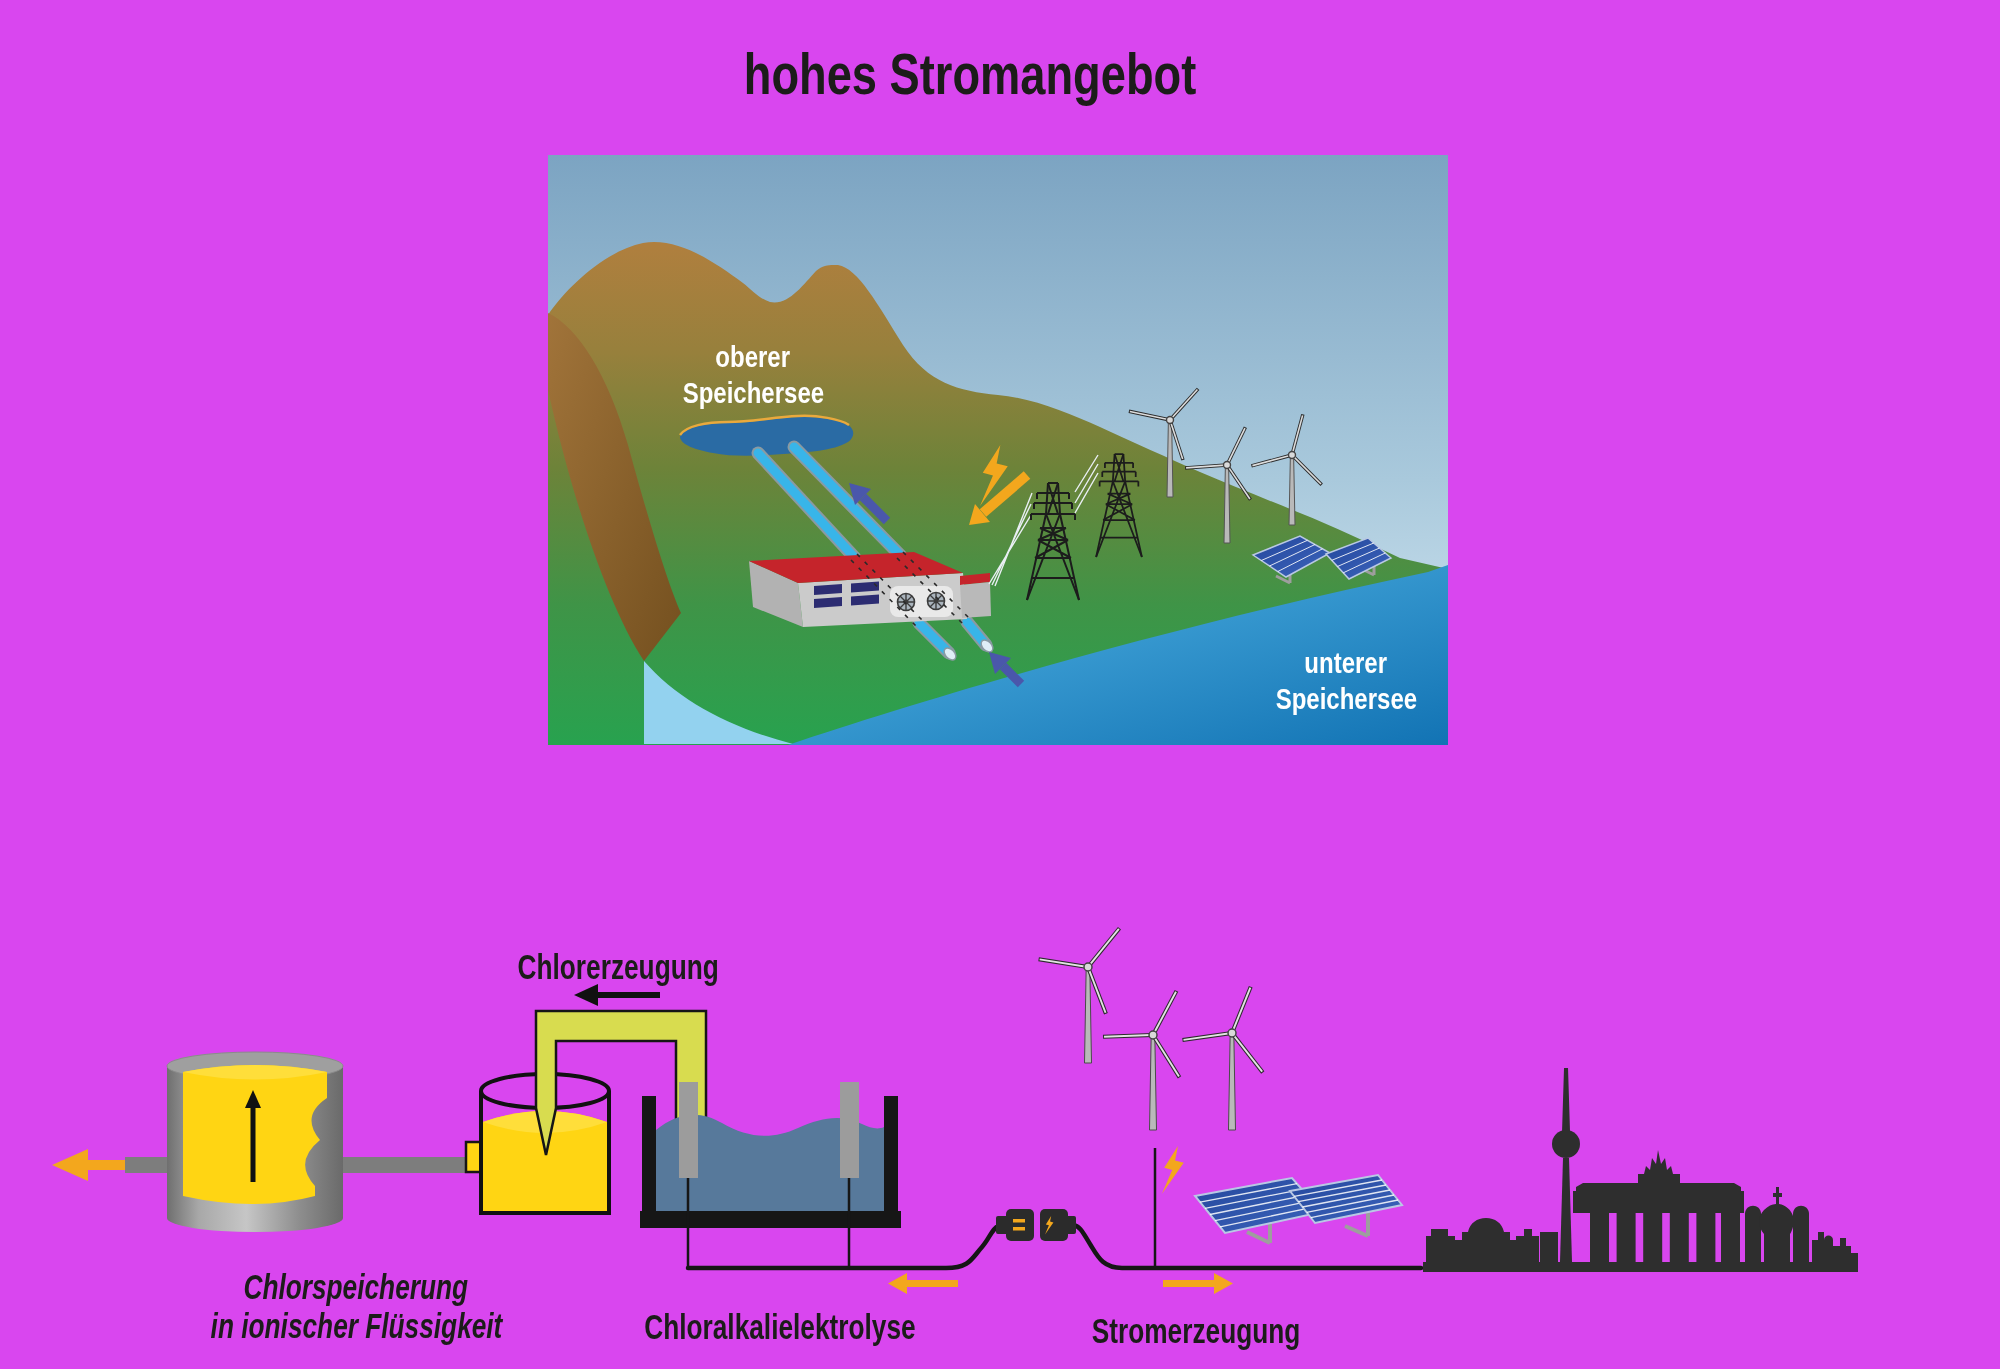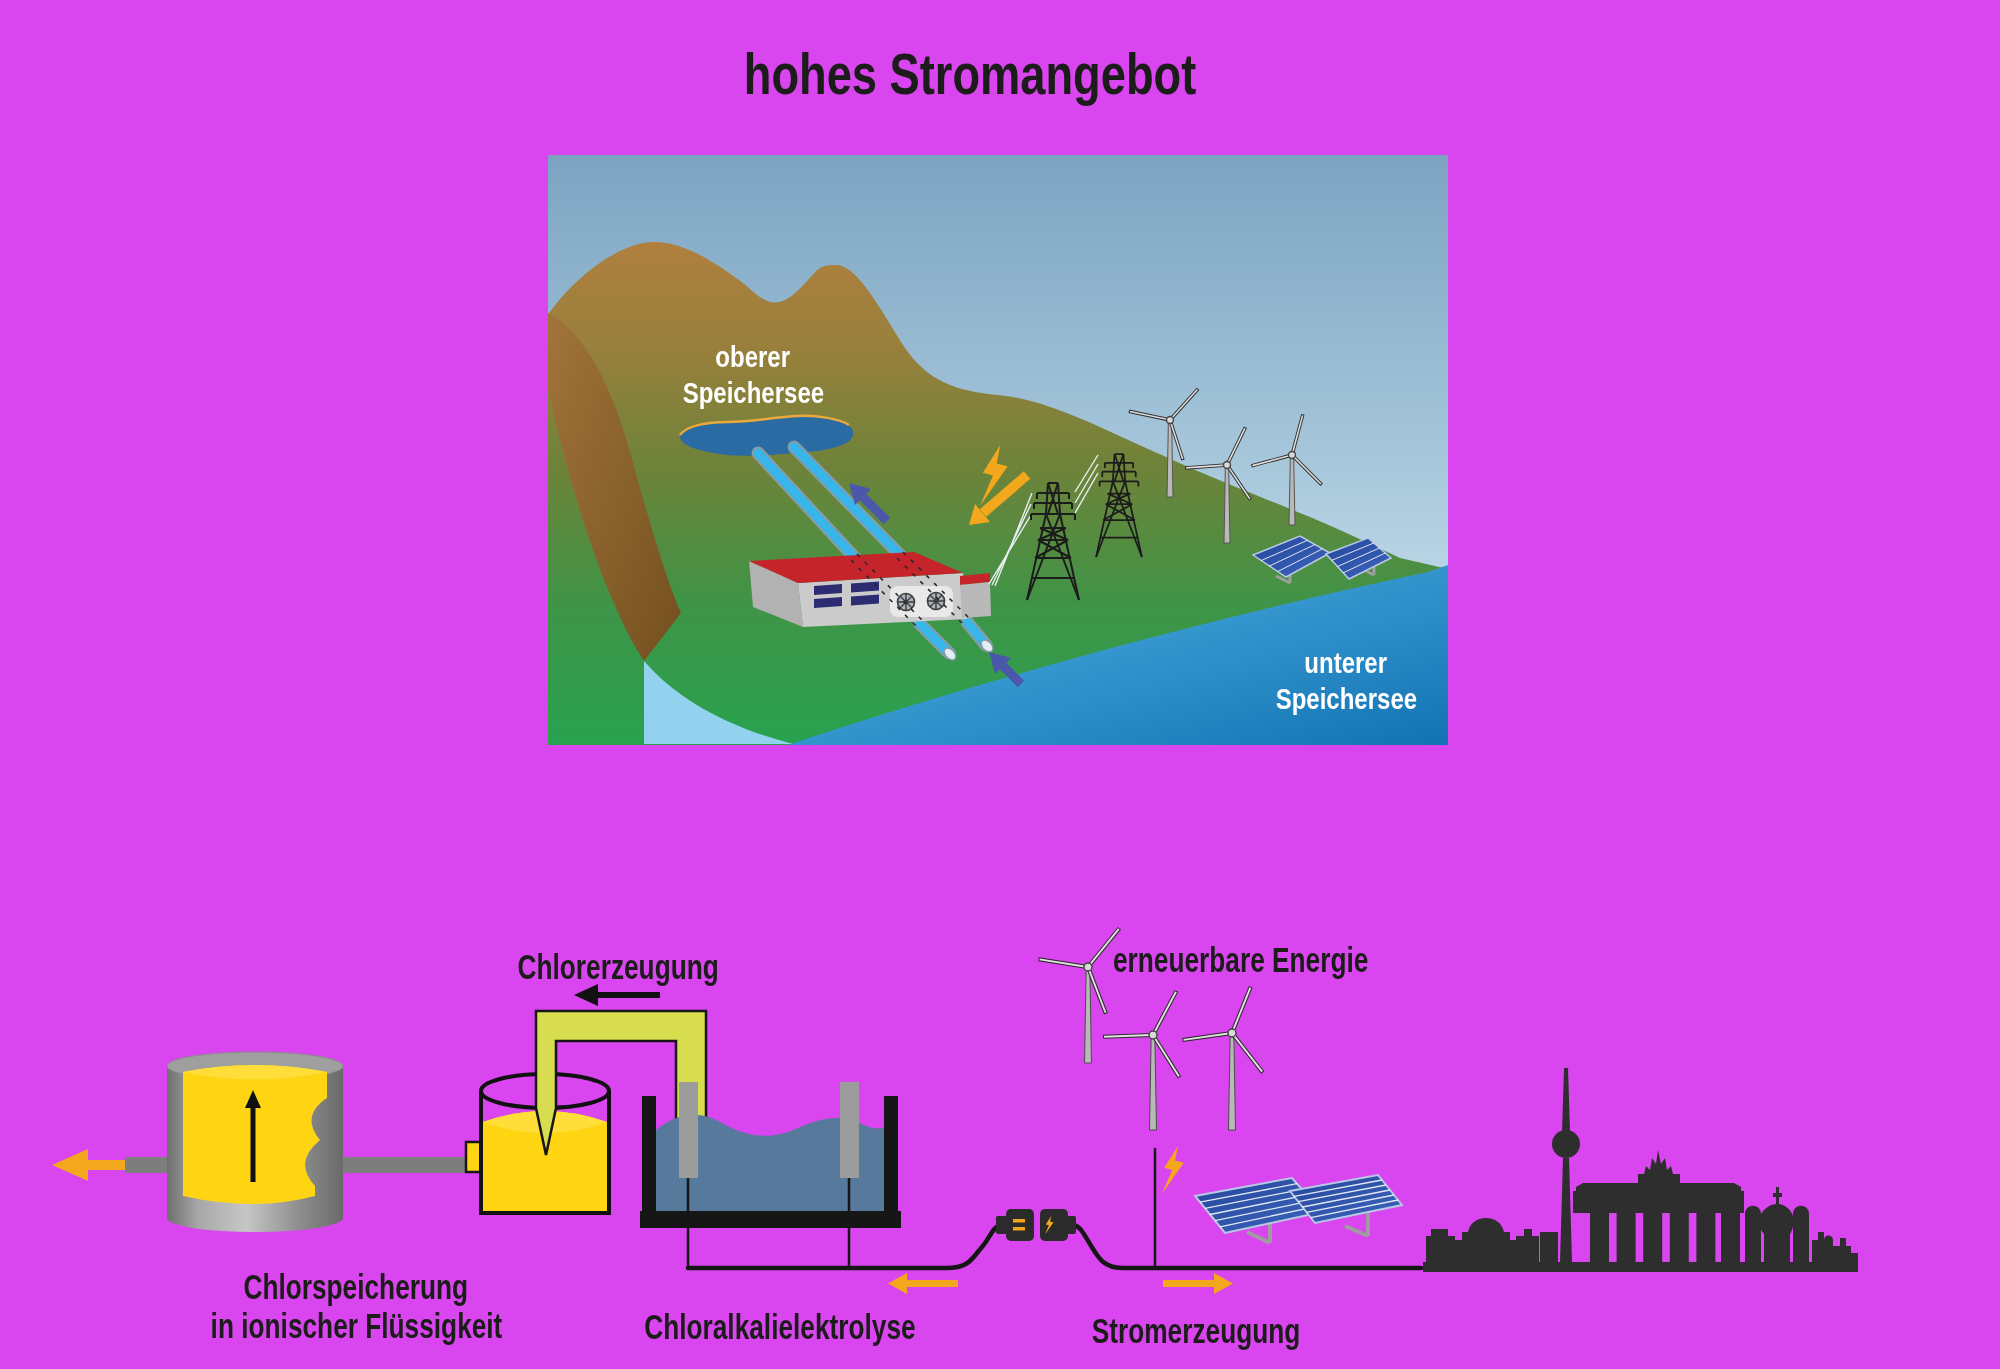--- a/index.html
+++ b/index.html
@@ -343,27 +343,24 @@
       <path d="M1745,1262 L1745,1214 C1745,1203 1761,1203 1761,1214 L1761,1262 Z"></path>
       <path d="M1764,1262 L1764,1234 C1758,1228 1757,1217 1764,1210 C1768,1206 1772,1204 1776,1204 L1776,1197 L1773,1197 L1773,1193 L1776,1193 L1776,1187 L1779,1187 L1779,1193 L1782,1193 L1782,1197 L1779,1197 L1779,1204 C1786,1205 1791,1210 1793,1216 C1795,1224 1792,1231 1790,1234 L1790,1262 Z"></path>
       <path d="M1793,1262 L1793,1214 C1793,1203 1809,1203 1809,1214 L1809,1262 Z"></path>
       <path d="M1812,1262 L1812,1240 L1818,1240 L1818,1232 L1824,1232 L1824,1240 C1824,1234 1833,1234 1833,1240 L1833,1246 L1840,1246 L1840,1238 L1846,1238 L1846,1246 L1851,1246 L1851,1253 L1858,1253 L1858,1262 Z"></path>
     </g>
   </svg>
 
   <div class="lbl" style="left:318px;top:940px;width:600px;margin-top:8px;">
     <span class="sx">Chlorerzeugung</span>
   </div>
-  <div class="lbl" style="left:56px;top:1268px;width:600px;">
+  <div class="lbl" style="left:56px;top:1268px;width:600px;font-style:italic;">
     <span class="sx">Chlorspeicherung</span><br>
     <span class="sx">in ionischer Flüssigkeit</span>
   </div>
   <div class="lbl" style="left:480px;top:1308px;width:600px;">
     <span class="sx">Chloralkalielektrolyse</span>
   </div>
-  <div class="lbl lbl-left" style="left:1113px;top:941px;">
-    <span class="sx">erneuerbare Energie</span>
-  </div>
   <div class="lbl" style="left:896px;top:1312px;width:600px;">
     <span class="sx">Stromerzeugung</span>
   </div>
 
 </div>
 
 </body></html>

